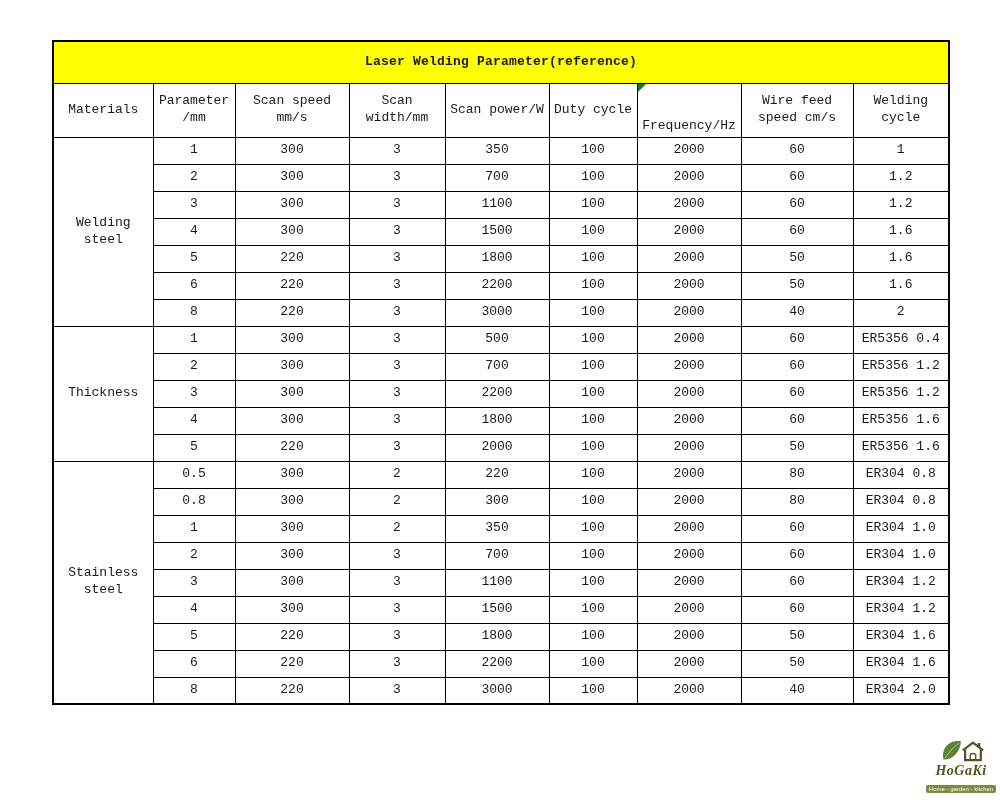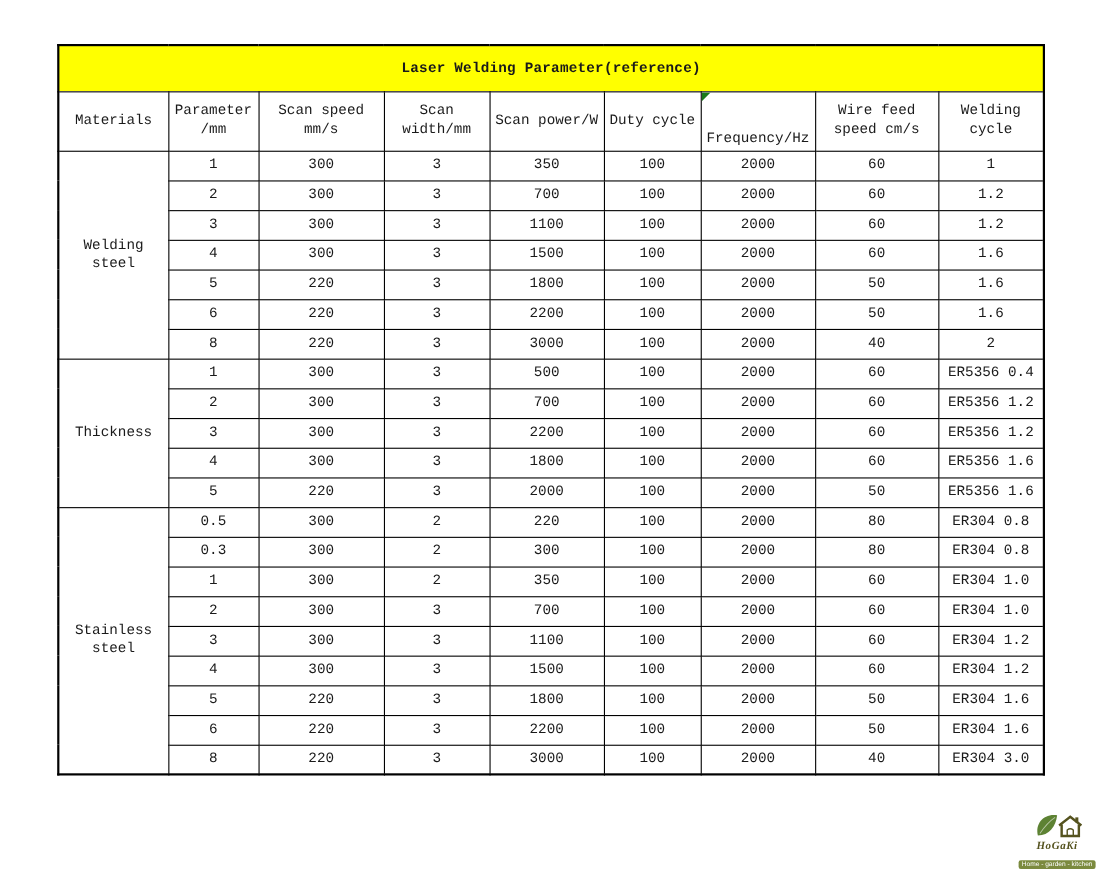--- a/index.html
+++ b/index.html
@@ -37,21 +37,21 @@
   th.freq-th{vertical-align:bottom;padding-bottom:5px;position:relative;margin-left:44px;}
   .corner-marker{
     position:absolute;top:0;left:0;width:0;height:0;
     border-top:8px solid #1a7a1a;border-right:8px solid transparent;
   }
   td.material-cell{font-size:13px;}
   
   .logo{position:absolute;left:924px;top:736px;width:74px;text-align:center;line-height:1;}
   .logo-name{
     font-family:"Liberation Serif",serif;font-weight:bold;font-style:italic;
-    font-size:10px;color:var(--logo-dark);margin-top:-2px;letter-spacing:.5px;
+    font-size:14px;color:var(--logo-dark);margin-top:-2px;letter-spacing:.5px;
   }
   .logo-tagline{
     display:inline-block;background:var(--logo-banner);color:#ffffff;
     font-family:"Liberation Sans",sans-serif;font-size:6px;
     padding:1px 3px;border-radius:2px;margin-top:1px;white-space:nowrap;
   }
 </style>
 </head>
 <body>
 
@@ -222,21 +222,21 @@
           <td>0.5</td>
           <td>300</td>
           <td>2</td>
           <td>220</td>
           <td>100</td>
           <td>2000</td>
           <td>80</td>
           <td>ER304 0.8</td>
         </tr>
         <tr>
-          <td>0.3</td>
+          <td>0.8</td>
           <td>300</td>
           <td>2</td>
           <td>300</td>
           <td>100</td>
           <td>2000</td>
           <td>80</td>
           <td>ER304 0.8</td>
         </tr>
         <tr>
           <td>1</td>
@@ -299,21 +299,21 @@
           <td>ER304 1.6</td>
         </tr>
         <tr>
           <td>8</td>
           <td>220</td>
           <td>3</td>
           <td>3000</td>
           <td>100</td>
           <td>2000</td>
           <td>40</td>
-          <td>ER304 3.0</td>
+          <td>ER304 2.0</td>
         </tr>
       </tbody>
   </table>
 </div>
 
 <div class="logo">
   <svg width="46" height="27" viewBox="0 0 50 28" xmlns="http://www.w3.org/2000/svg">
     <path d="M6 25 C3 13 12 3 25 5 C24 16 17 25 6 25 Z" style="fill:var(--logo-green)"></path>
     <path d="M8 23 C12 17 17 11 23 7" stroke="#ffffff" stroke-width="1" fill="none" opacity="0.55"></path>
     <path d="M27 15 L38 6.5 L49 15" fill="none" style="stroke:var(--logo-dark)" stroke-width="2.4"></path>

